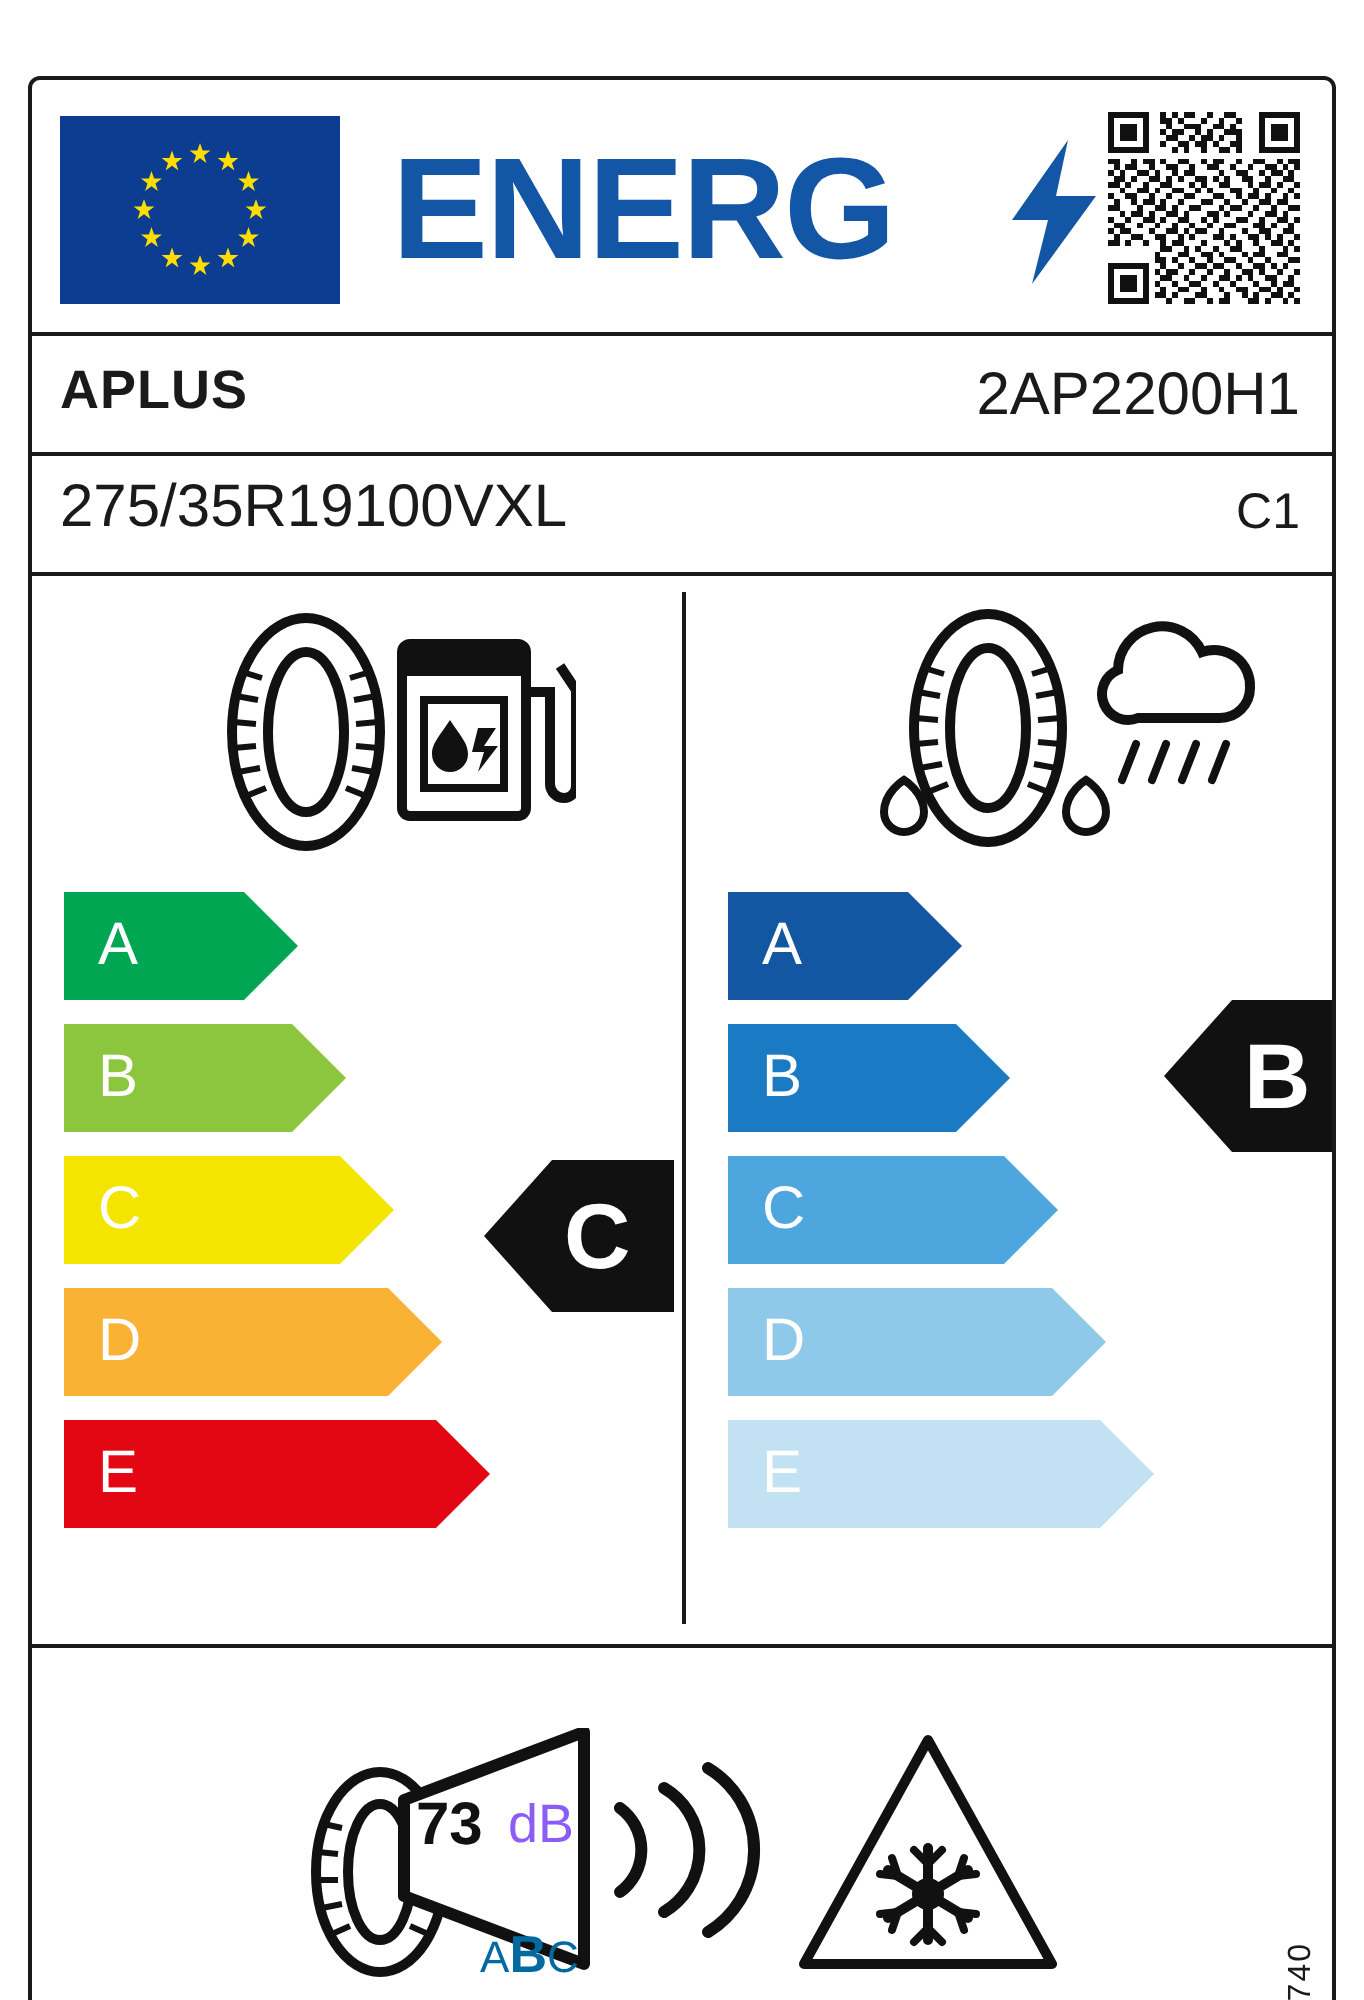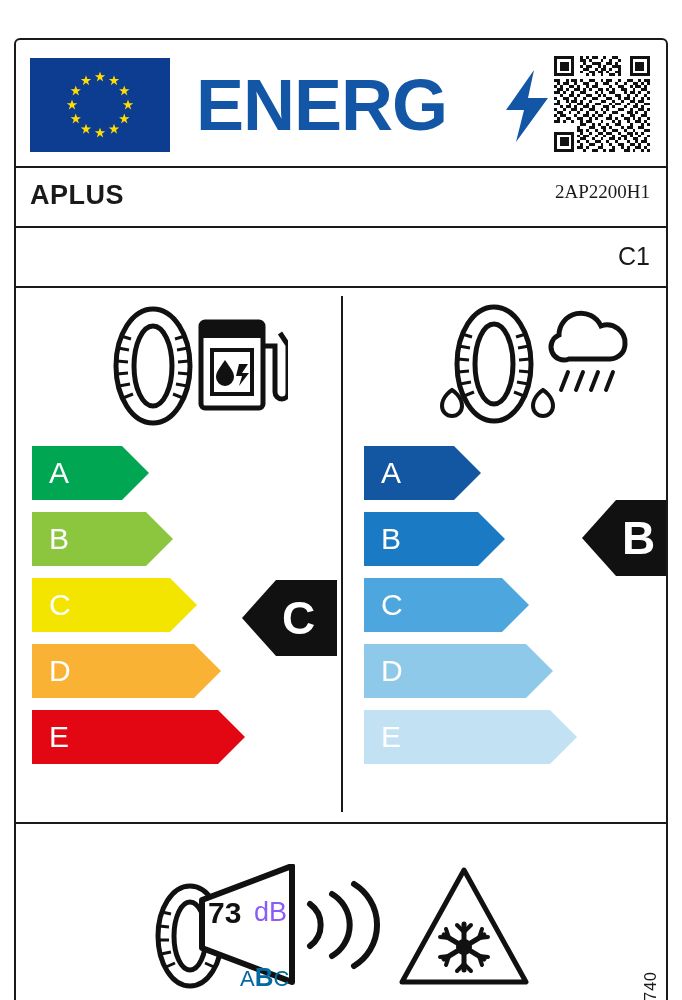--- a/index.html
+++ b/index.html
@@ -47,22 +47,21 @@
   .rule{position:absolute;left:0;height:2px;background:#1a1a1a;width:100%;}
   .brand-row{
     position:absolute;left:0;top:128px;width:100%;height:44px;
   }
   .brand-name{
     position:absolute;left:14px;top:12px;
     font-size:27px;font-weight:bold;letter-spacing:.5px;
   }
   .model-code{
     position:absolute;right:16px;top:13px;
-    font-size:19px;
-    font-family:Liberation Serif, serif;
+    font-size:30px;
   }
 
   
   .size-row{
     position:absolute;left:0;top:188px;width:100%;height:58px;
   }
   .tyre-size{
     position:absolute;left:14px;top:9px;
     font-size:30px;
   }
@@ -509,20 +508,21 @@
     <div class="rule" style="top:126px;"></div>
 
     <div class="brand-row">
       <div class="brand-name">APLUS</div>
       <div class="model-code">2AP2200H1</div>
     </div>
 
     <div class="rule" style="top:186px;"></div>
 
     <div class="size-row">
+      <div class="tyre-size">275/35R19100VXL</div>
       <div class="class-code">C1</div>
     </div>
 
     <div class="rule" style="top:246px;"></div>
 
     <div class="main">
       <div class="divider-v"></div>
 
       <div class="icon-fuel">
         <svg width="190" height="120" viewBox="0 0 190 120">

